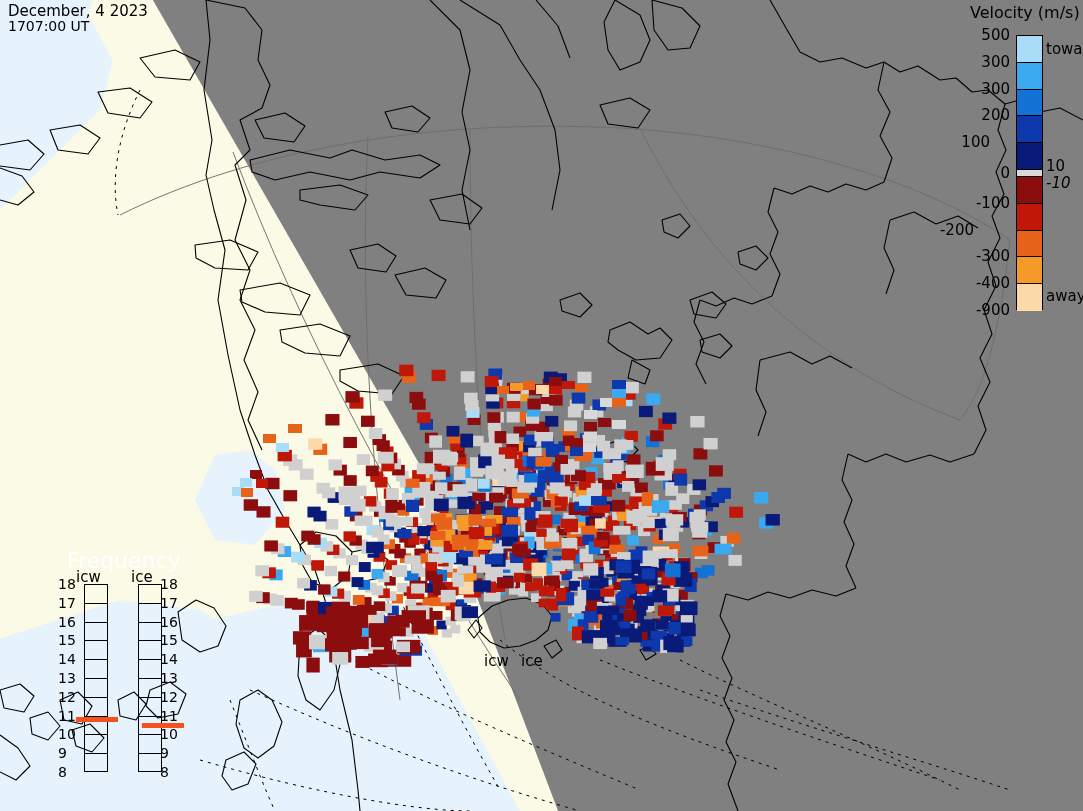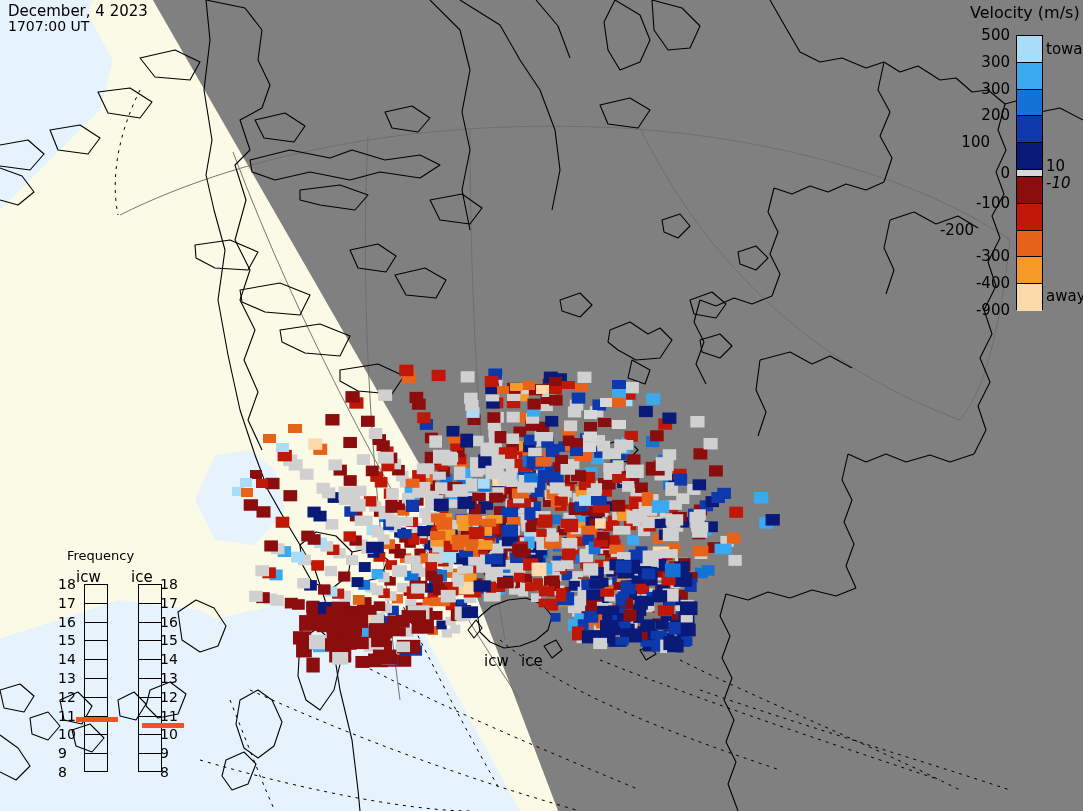--- a/index.html
+++ b/index.html
@@ -20,21 +20,21 @@
   #cbar-panel{position:absolute;left:1005px;top:0;width:78px;height:811px;}
   #cbar-title{position:absolute;left:970px;top:3px;font-size:16px;color:#000;white-space:pre;}
   #cbar-box{position:absolute;left:1016px;top:35px;width:27px;height:275px;
             border:1px solid #000;box-sizing:border-box;}
   .cband{width:100%;border-bottom:1px solid #000;box-sizing:border-box;}
   .cband:last-child{border-bottom:none;}
   .ctick-l{position:absolute;font-size:15px;color:#000;white-space:pre;text-align:right;width:56px;}
   .ctick-r{position:absolute;font-size:15px;color:#000;white-space:pre;left:1046px;}
 
   
-  #freq-title{position:absolute;left:67px;top:548px;font-size:13px;color:#000000;white-space:pre;}
+  #freq-title{position:absolute;left:67px;top:548px;font-size:22px;color:#ffffff;white-space:pre;}
   #freq-icw-hdr{position:absolute;left:76px;top:568px;font-size:15px;color:#000;}
   #freq-ice-hdr{position:absolute;left:131px;top:568px;font-size:15px;color:#000;}
   .fbox{position:absolute;width:24px;border:1.5px solid #000;box-sizing:border-box;background:transparent;}
   .fseg{width:100%;border-bottom:1px solid #000;box-sizing:border-box;}
   .fseg:last-child{border-bottom:none;}
   .flab{position:absolute;font-size:14px;color:#000;white-space:pre;}
   .fbar{position:absolute;height:5px;background:#f4511e;}
 
   
   #radar-icw{position:absolute;left:484px;top:652px;font-size:15px;color:#000;}

